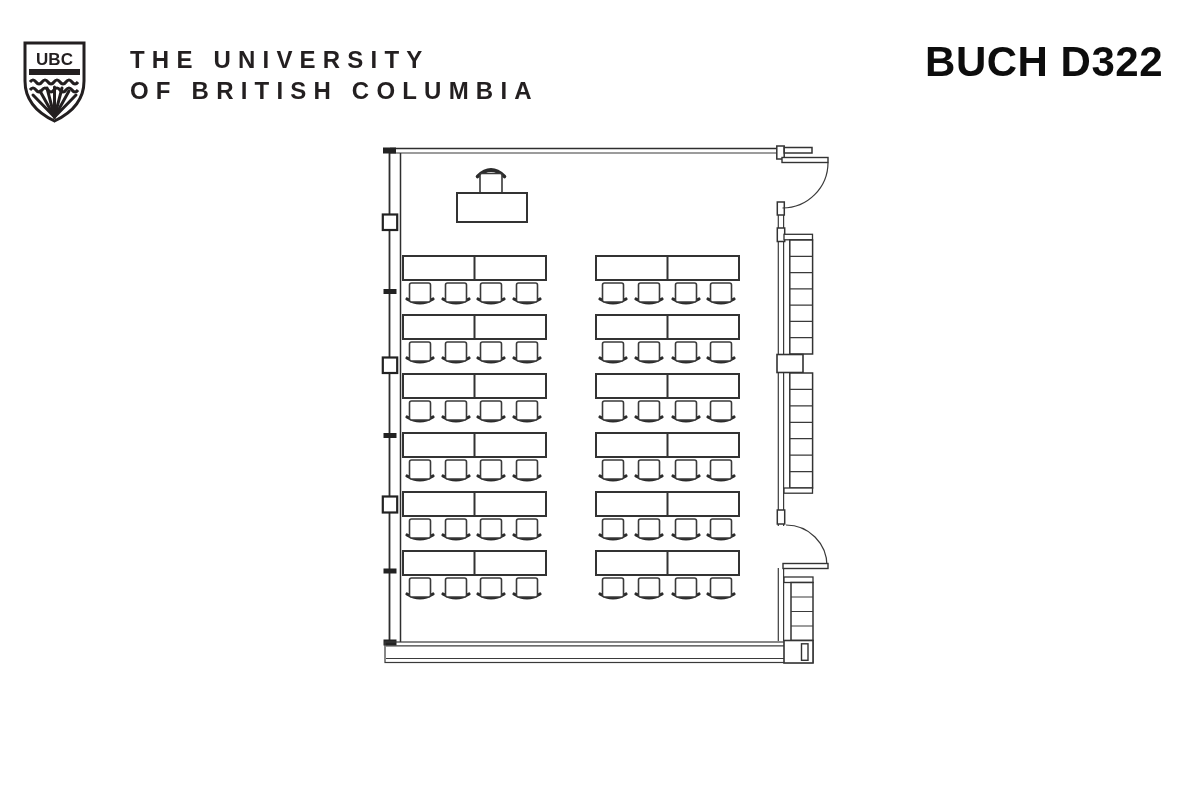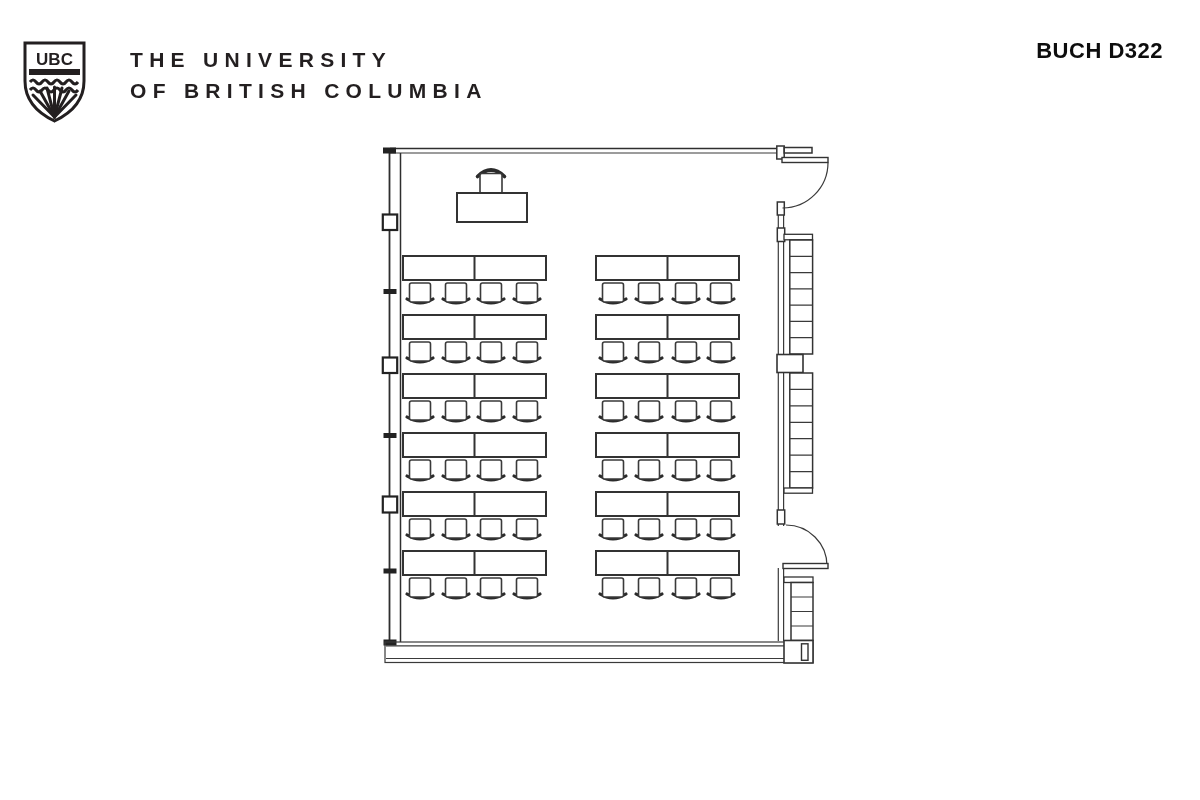--- a/index.html
+++ b/index.html
@@ -3,26 +3,26 @@
 <meta charset="utf-8">
 <style>
   html,body{margin:0;padding:0;}
   body{
     width:1200px;height:800px;position:relative;background:#ffffff;
     font-family:"Liberation Sans", sans-serif;color:#231f20;overflow:hidden;
   }
   .logo-box{position:absolute;left:23px;top:41px;width:63px;height:82px;}
   .wordmark{
     position:absolute;left:130px;top:44px;
-    font-size:21px;font-weight:700;letter-spacing:0.30em;
+    font-size:24px;font-weight:700;letter-spacing:0.30em;
     line-height:31px;white-space:nowrap;color:#231f20;
   }
   .room-label{
     position:absolute;top:38px;right:37px;
-    font-size:22px;font-weight:700;letter-spacing:0.5px;color:#0d0d0d;
+    font-size:42px;font-weight:700;letter-spacing:0.5px;color:#0d0d0d;
   }
   .plan{position:absolute;left:370px;top:135px;width:478px;height:540px;}
   
   .wall{stroke:#2e2e2e;stroke-width:1.5;fill:none;}
   .wallthin{stroke:#3a3a3a;stroke-width:1.2;fill:none;}
   .fixture{stroke:#333;stroke-width:1.5;fill:#fff;}
   .solid{fill:#222;stroke:none;}
   .winbox{fill:#fff;stroke:#222;stroke-width:2.2;}
   .tbl{stroke:#333;stroke-width:2;fill:#fff;}
   .seat{stroke:#3a3a3a;stroke-width:1.6;fill:#fff;}

